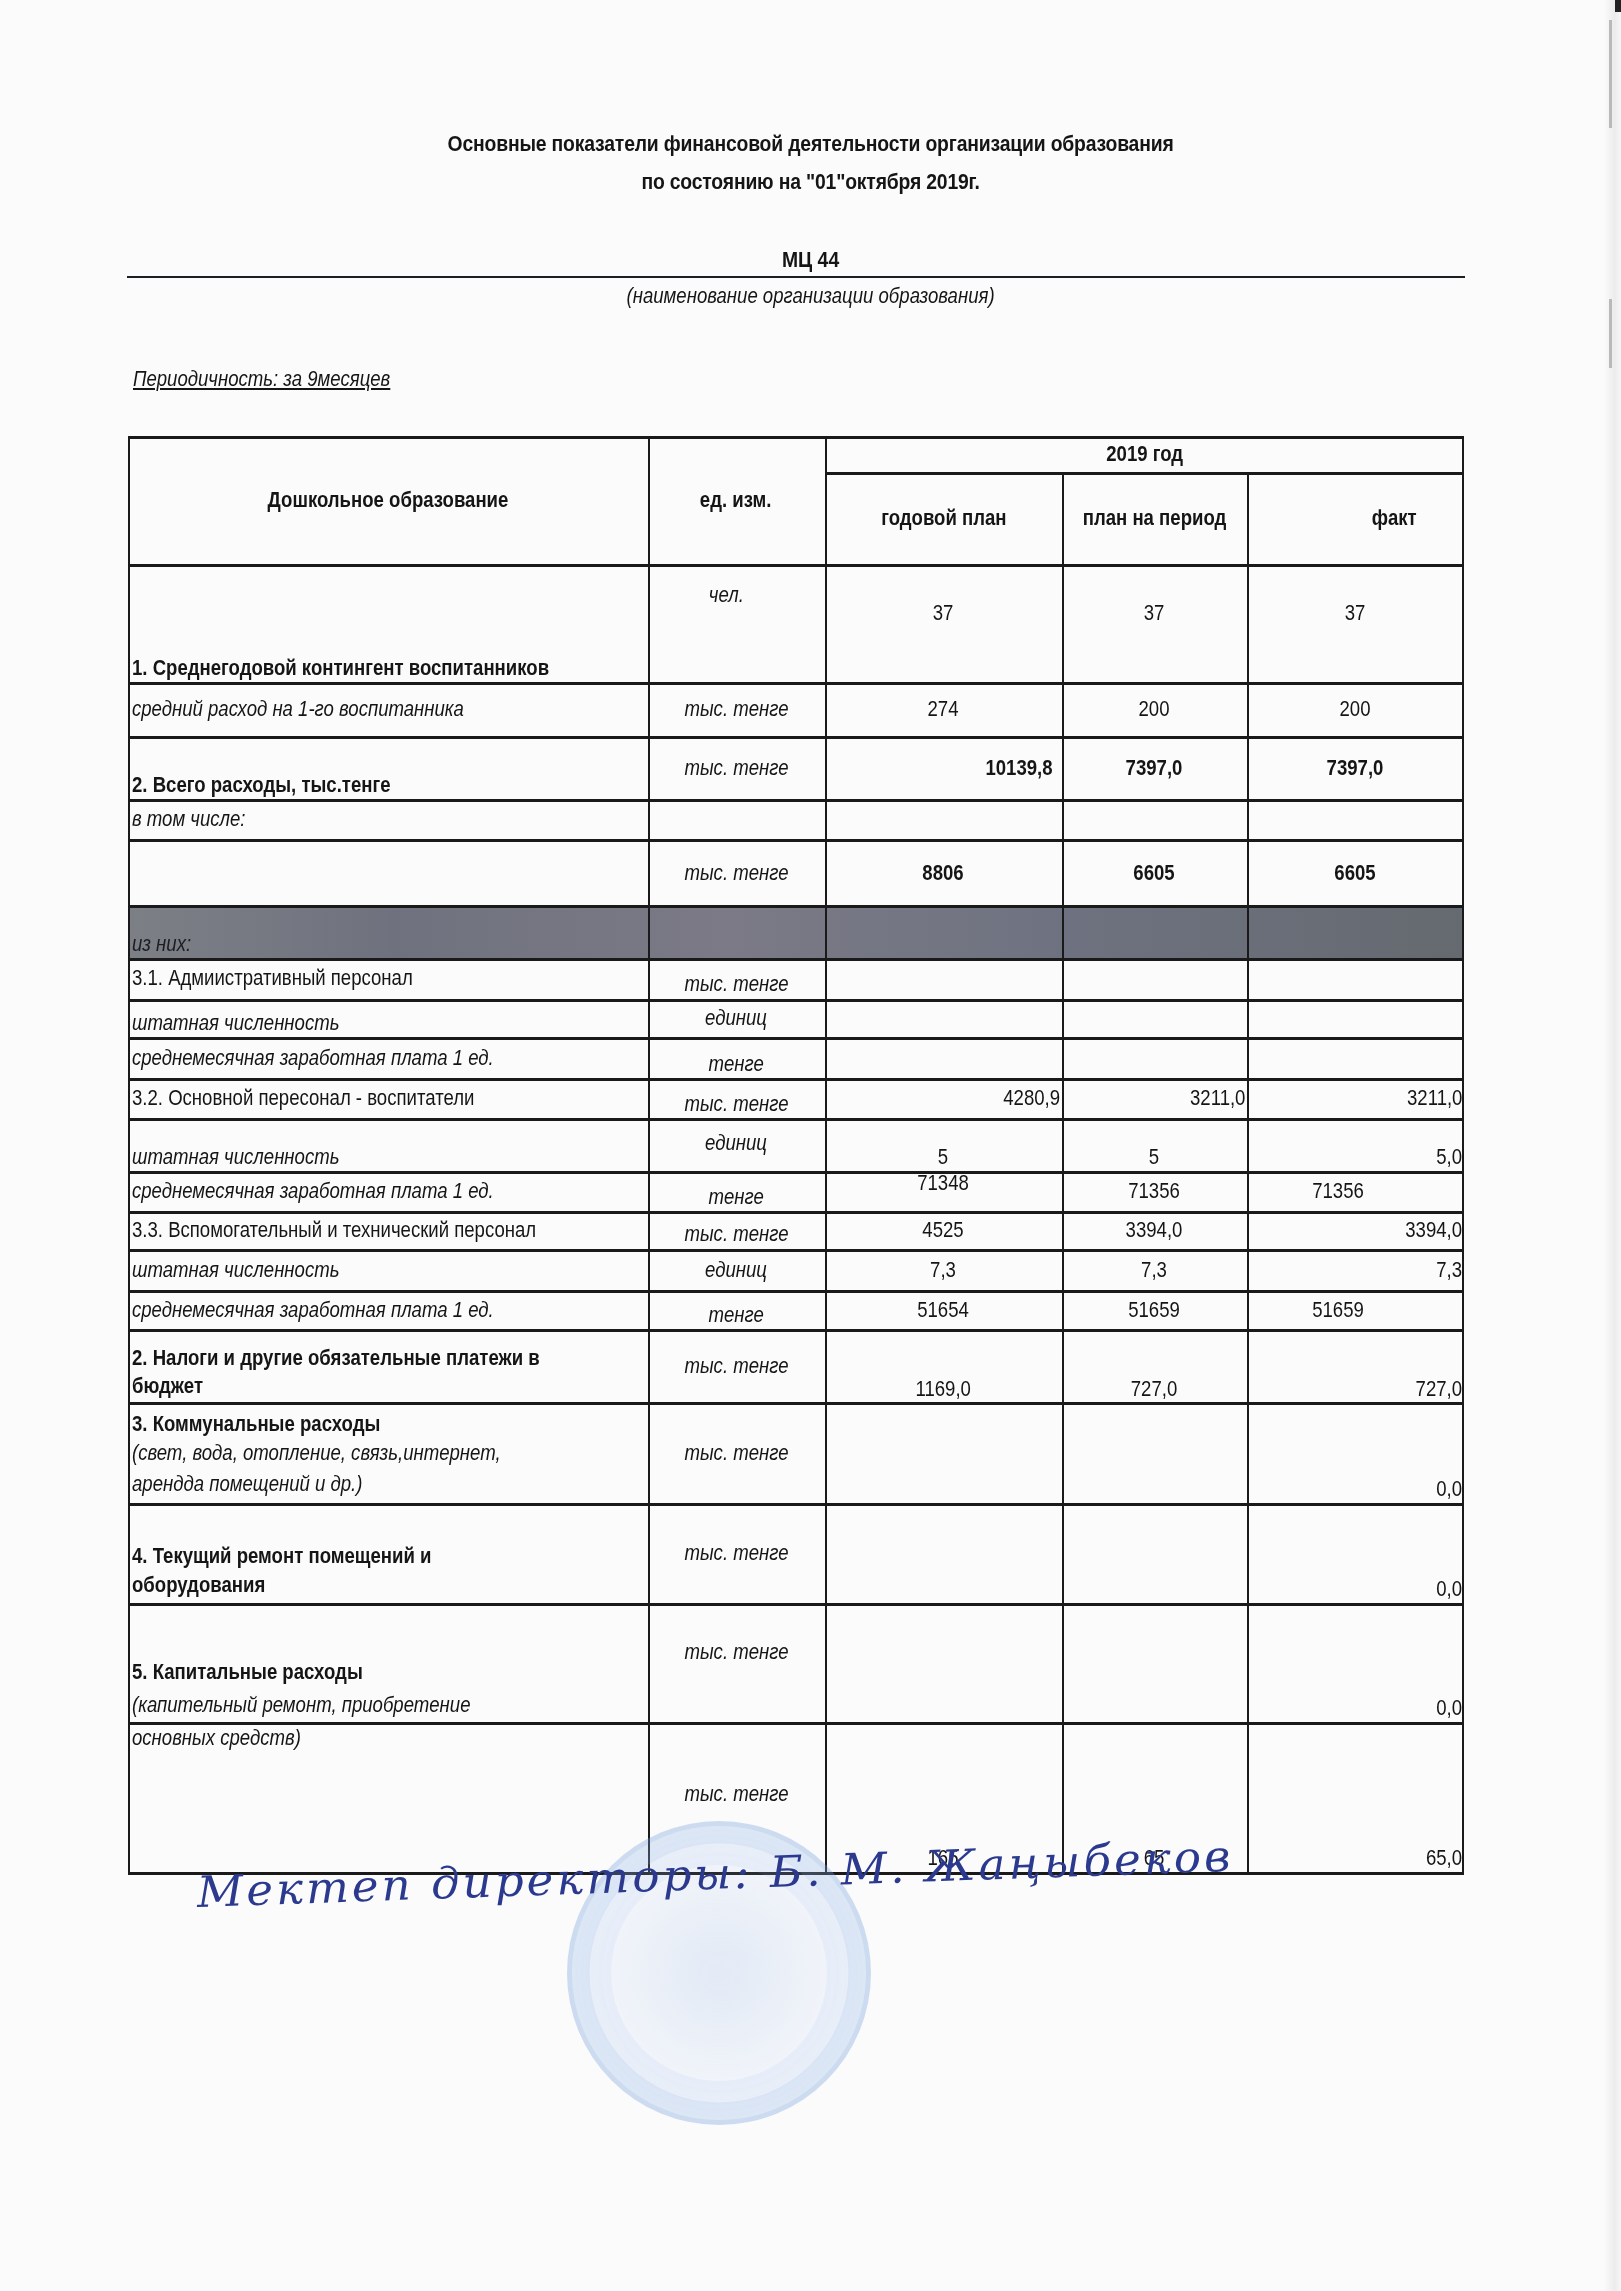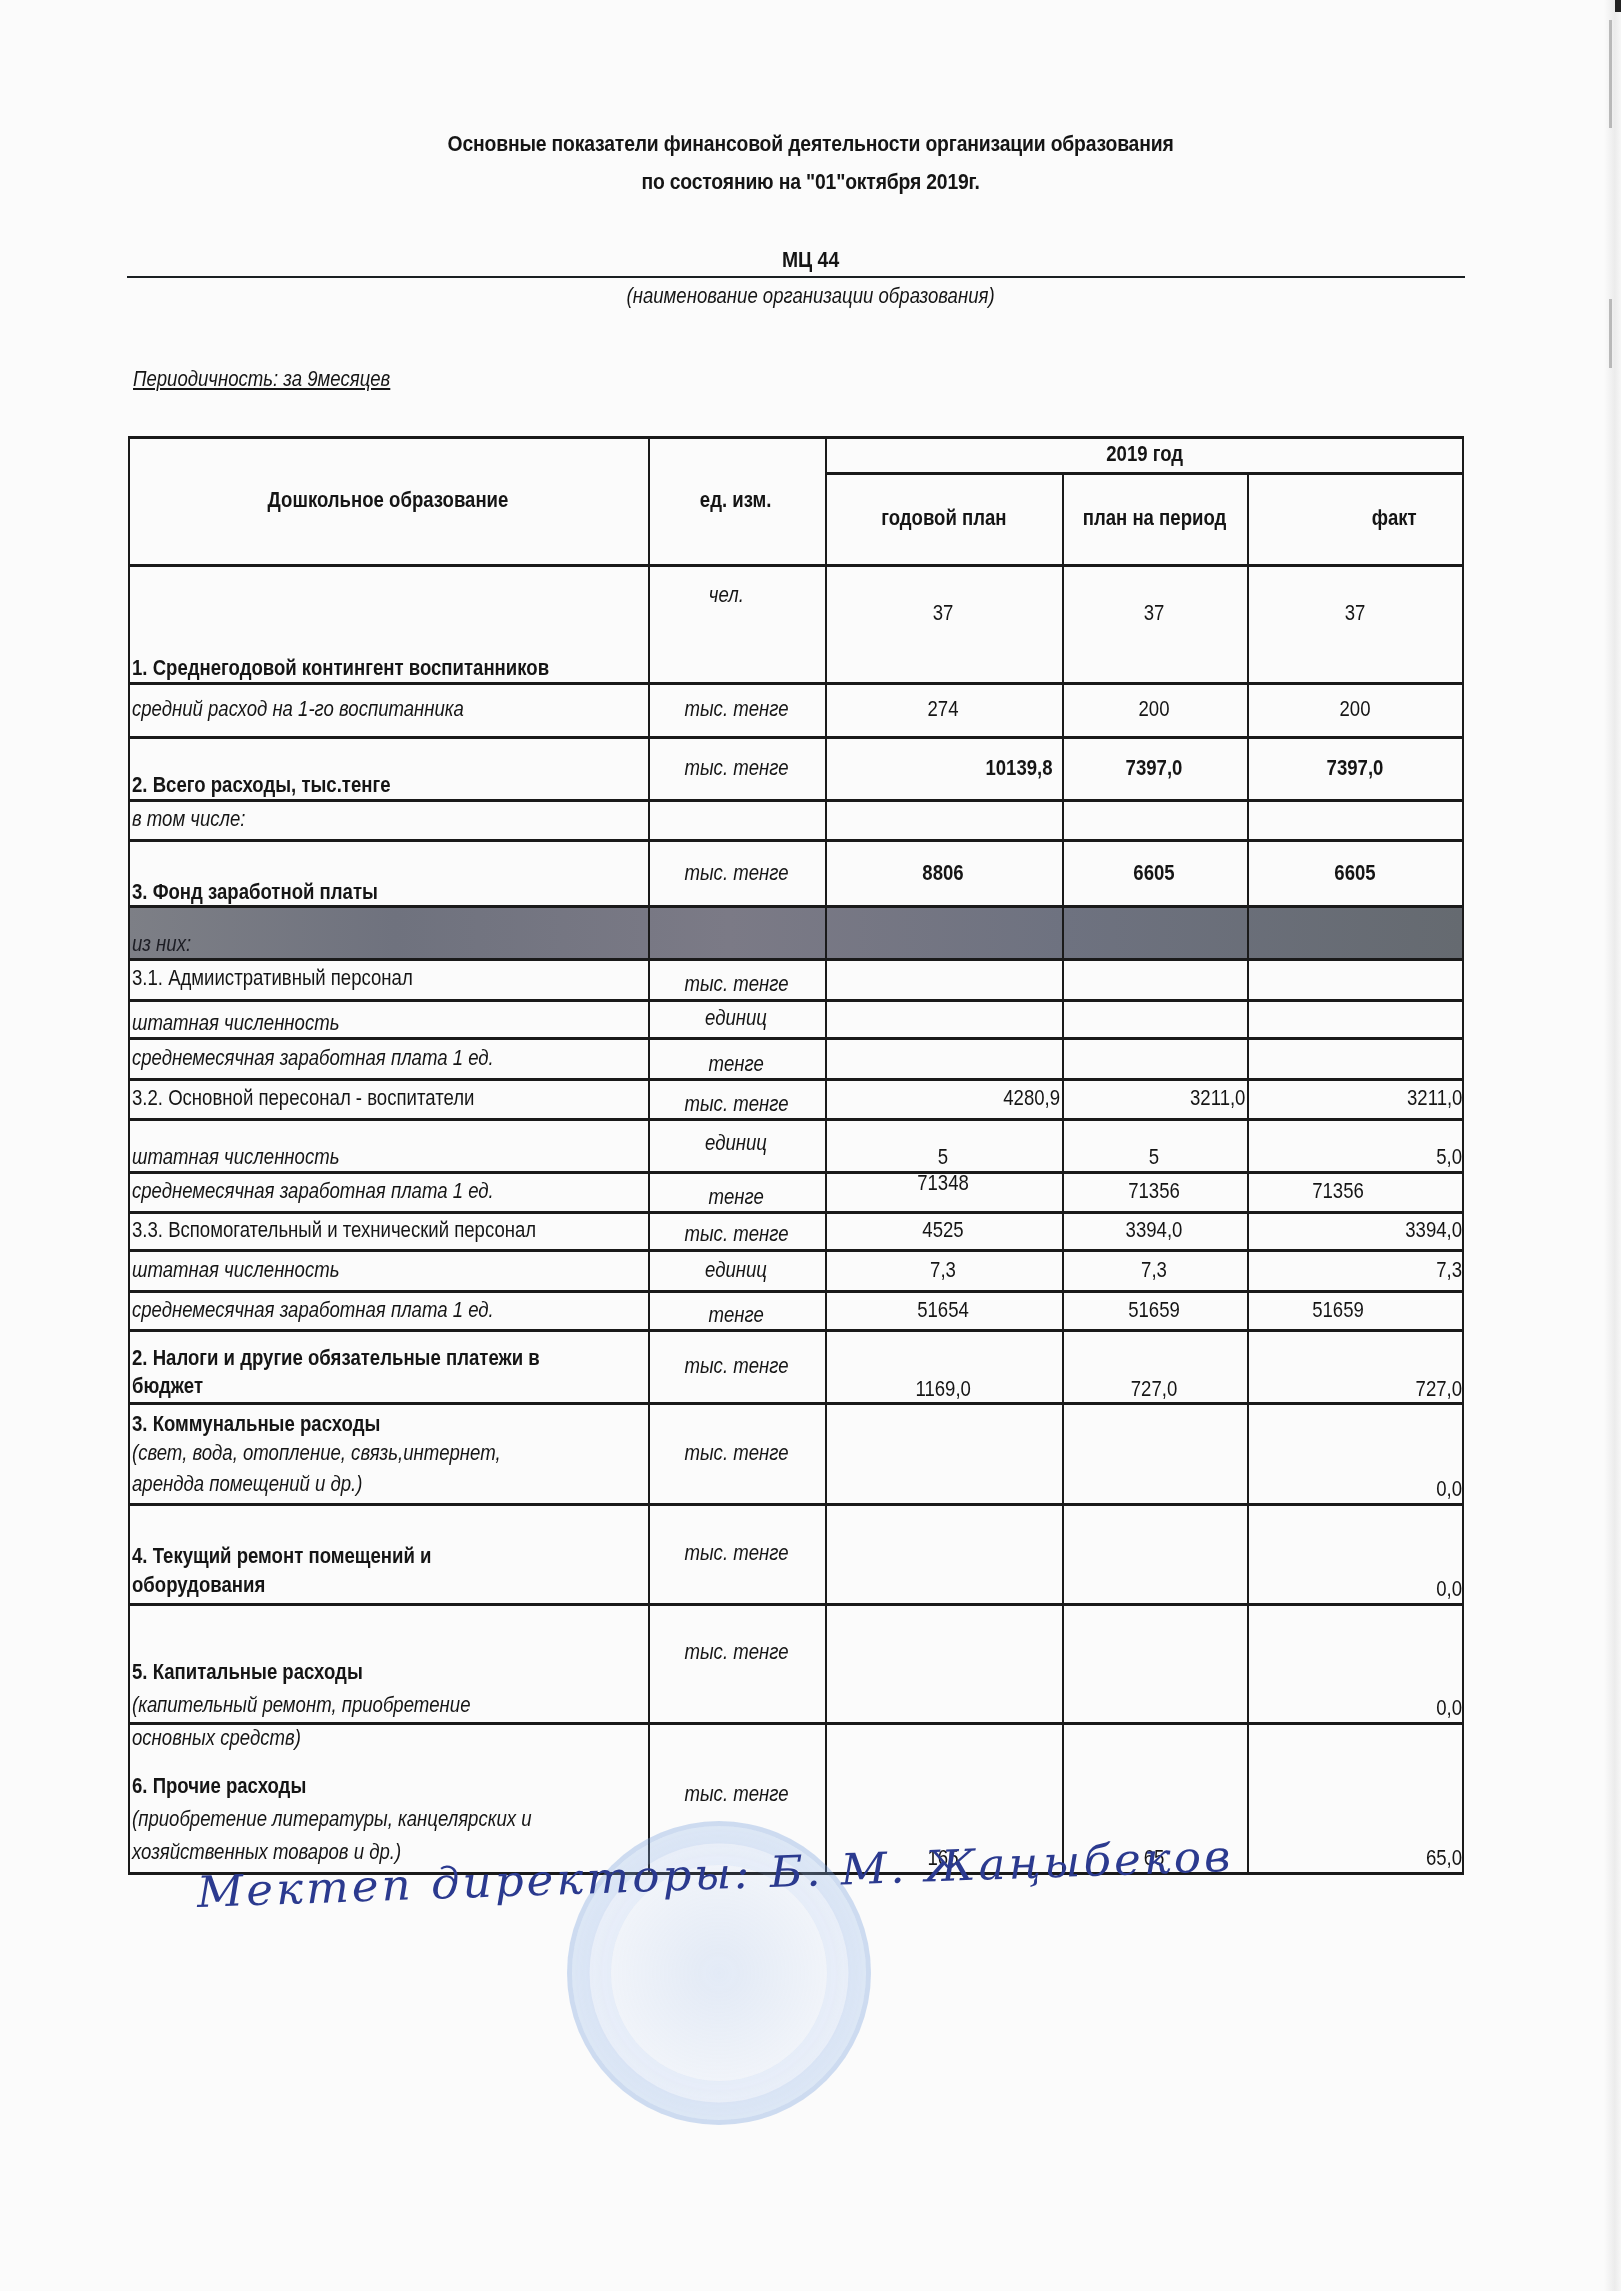--- a/index.html
+++ b/index.html
@@ -192,23 +192,20 @@
       <span class="t">7397,0</span>
     </div>
   <div class="cell c-center v-mid bold" style="left:1119px;top:300px;width:217px;height:63px;">
       <span class="t">7397,0</span>
     </div>
 
   <div class="cell c-left v-mid ital" style="left:0;top:363px;width:520px;height:40px;">
       <span class="t">в том числе:</span>
     </div>
 
-  <div class="cell c-left v-bot bold" style="left:0;top:403px;width:520px;height:67px;">
-      <span class="t">3. Фонд заработной платы</span>
-    </div>
   <div class="cell c-center v-mid ital" style="left:520px;top:403px;width:176px;height:67px;">
       <span class="t">тыс. тенге</span>
     </div>
   <div class="cell c-center v-mid bold" style="left:697px;top:403px;width:237px;height:67px;">
       <span class="t">8806</span>
     </div>
   <div class="cell c-center v-mid bold" style="left:934px;top:403px;width:185px;height:67px;">
       <span class="t">6605</span>
     </div>
   <div class="cell c-center v-mid bold" style="left:1119px;top:403px;width:217px;height:67px;">
@@ -381,25 +378,20 @@
     <span class="t ital" style="line-height:33px">(капительный ремонт, приобретение</span>
     <span class="t ital" style="line-height:33px">основных средств)</span>
   </div>
   <div class="cell c-center v-mid ital" style="left:520px;top:1167px;width:176px;height:98px;">
       <span class="t">тыс. тенге</span>
     </div>
   <div class="cell c-right v-bot" style="left:1119px;top:1167px;width:217px;height:119px;padding-right:2px;">
       <span class="t">0,0</span>
     </div>
 
-  <div class="cell c-left multi" style="left:0;top:1286px;width:520px;height:150px;">
-    <span class="t bold" style="line-height:33px">6. Прочие расходы</span>
-    <span class="t ital" style="line-height:33px">(приобретение литературы, канцелярских и</span>
-    <span class="t ital" style="line-height:33px">хозяйственных товаров и др.)</span>
-  </div>
   <div class="cell c-center v-bot ital" style="left:520px;top:1286px;width:176px;height:86px;">
       <span class="t">тыс. тенге</span>
     </div>
   <div class="cell c-center v-bot" style="left:697px;top:1286px;width:237px;height:150px;">
       <span class="t">165</span>
     </div>
   <div class="cell c-center v-bot" style="left:934px;top:1286px;width:185px;height:150px;">
       <span class="t">65</span>
     </div>
   <div class="cell c-right v-bot" style="left:1119px;top:1286px;width:217px;height:150px;padding-right:2px;">

